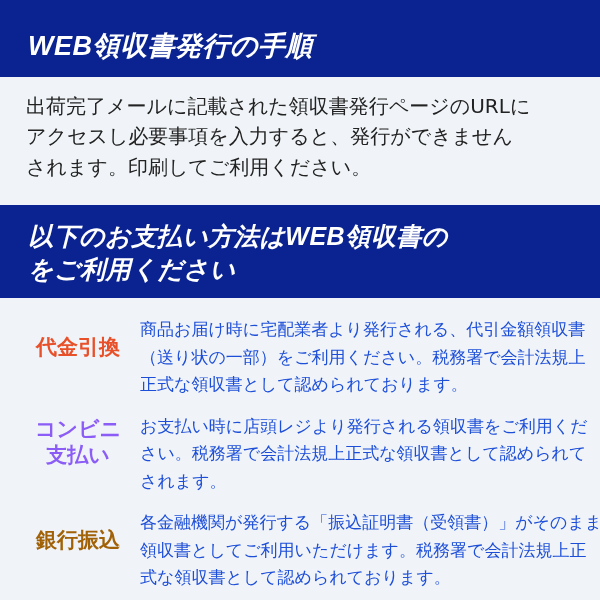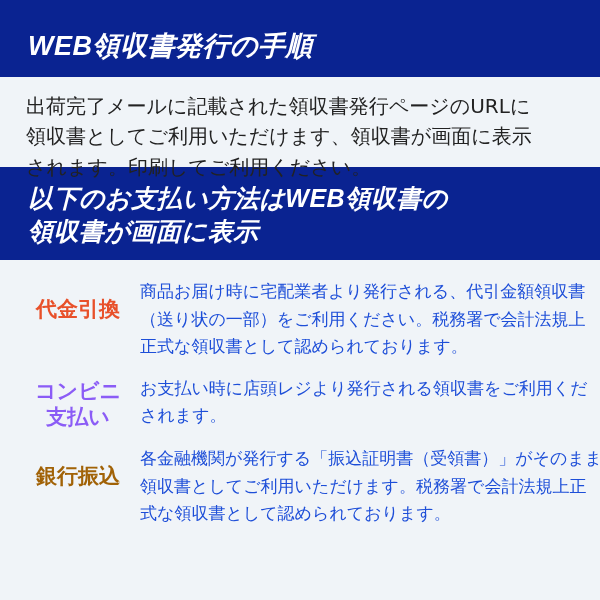--- a/index.html
+++ b/index.html
@@ -53,21 +53,21 @@
   }
 
   
   .intro {
     padding: 14px 26px 12px 26px;
     font-size: 20px;
     line-height: 1.52;
     color: #222222;
     font-family: "DejaVu Sans", "Liberation Sans", sans-serif;
     box-sizing: border-box;
-    height: 90px;
+    height: 128px;
   }
   .intro .line {
     display: block;
     white-space: nowrap;
   }
 
   
   .methods {
     padding: 16px 0 0 0;
   }
@@ -111,27 +111,27 @@
 <body>
 
 <div class="page">
 
   <div class="band band-main">
     <span>WEB領収書発行の手順</span>
   </div>
 
   <div class="intro">
     <span class="line">出荷完了メールに記載された領収書発行ページのURLに</span>
-    <span class="line">領収書としてご利用いただけます、領収書が画面に表示</span>
+    <span class="line">アクセスし必要事項を入力すると、発行ができません</span>
     <span class="line">されます。印刷してご利用ください。</span>
   </div>
 
   <div class="band band-secondary">
     <span class="line">以下のお支払い方法はWEB領収書の</span>
-    <span class="line">領収書が画面に表示</span>
+    <span class="line">をご利用ください</span>
   </div>
 
   <div class="methods">
 
     <div class="method-row">
       <div class="method-label" style="color:#e8502a;">
         <span class="lbl-line">代金引換</span>
       </div>
       <div class="method-desc">
         <span class="line">商品お届け時に宅配業者より発行される、代引金額領収書</span>
@@ -140,20 +140,21 @@
       </div>
     </div>
 
     <div class="method-row">
       <div class="method-label two-line" style="color:#8b5cf6;">
         <span class="lbl-line">コンビニ</span>
         <span class="lbl-line">支払い</span>
       </div>
       <div class="method-desc">
         <span class="line">お支払い時に店頭レジより発行される領収書をご利用くだ</span>
+        <span class="line">さい。税務署で会計法規上正式な領収書として認められて</span>
         <span class="line">されます。</span>
       </div>
     </div>
 
     <div class="method-row">
       <div class="method-label" style="color:#a16207;">
         <span class="lbl-line">銀行振込</span>
       </div>
       <div class="method-desc">
         <span class="line">各金融機関が発行する「振込証明書（受領書）」がそのまま</span>

